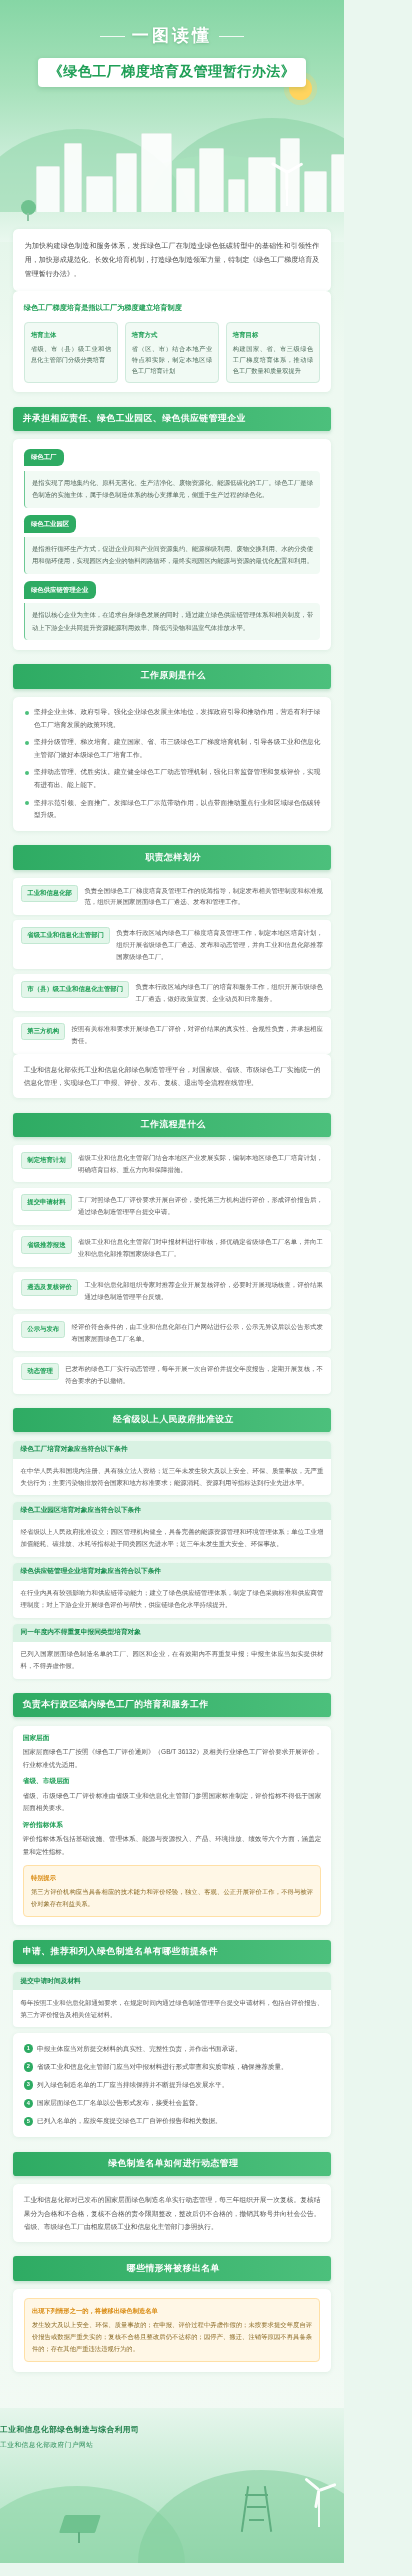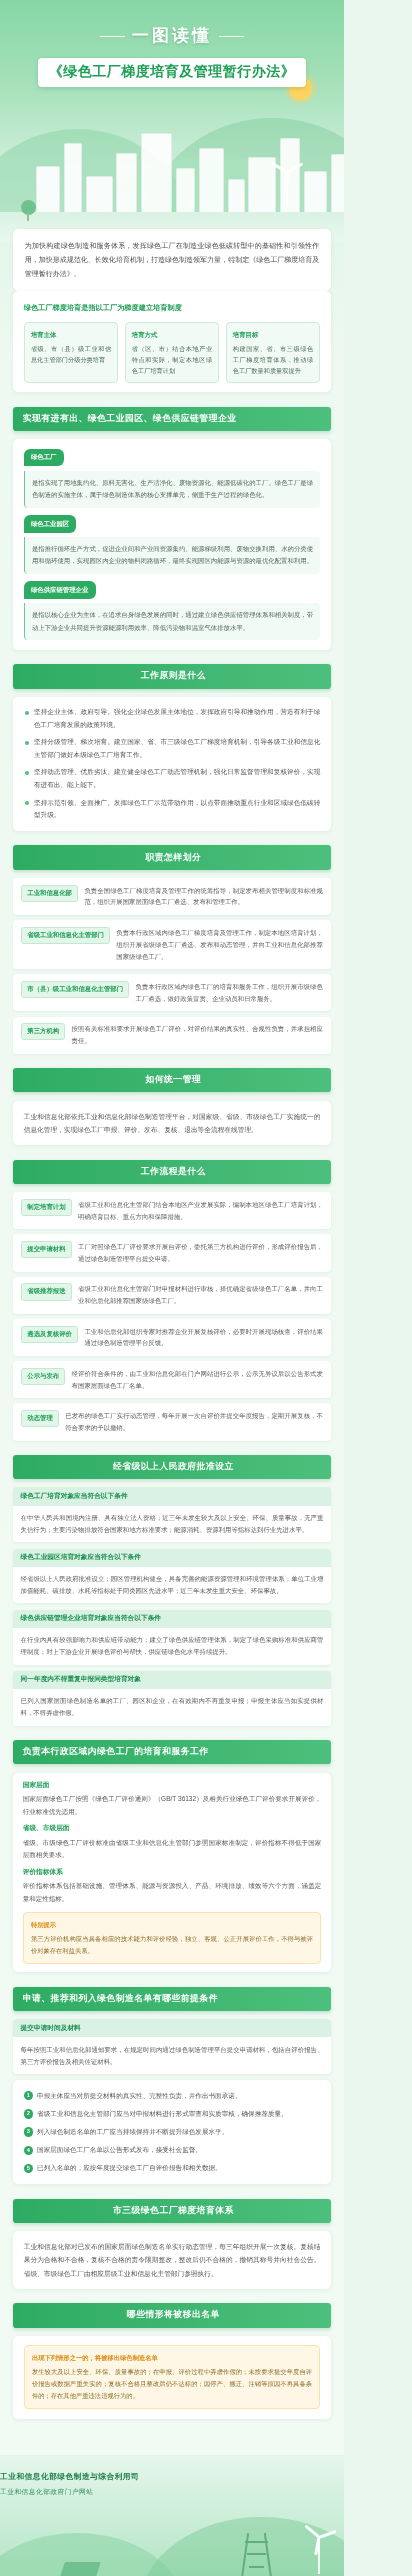--- a/index.html
+++ b/index.html
@@ -295,21 +295,21 @@
           <b>培育方式</b>
           <span>省（区、市）结合本地产业特点和实际，制定本地区绿色工厂培育计划</span>
         </div>
         <div class="mini">
           <b>培育目标</b>
           <span>构建国家、省、市三级绿色工厂梯度培育体系，推动绿色工厂数量和质量双提升</span>
         </div>
       </div>
     </div>
 
-    <div class="sec-head">实现有进有出、绿色工业园区、绿色供应链管理企业</div>
+    <div class="sec-head">并承担相应责任、绿色工业园区、绿色供应链管理企业</div>
     <div class="card">
       <div class="tagblock">
         <span class="tag">绿色工厂</span>
         <div class="tagbody">是指实现了用地集约化、原料无害化、生产洁净化、废物资源化、能源低碳化的工厂。绿色工厂是绿色制造的实施主体，属于绿色制造体系的核心支撑单元，侧重于生产过程的绿色化。</div>
       </div>
       <div class="tagblock">
         <span class="tag">绿色工业园区</span>
         <div class="tagbody">是指推行循环生产方式，促进企业间和产业间资源集约、能源梯级利用、废物交换利用、水的分类使用和循环使用，实现园区内企业的物料闭路循环，最终实现园区内能源与资源的最优化配置和利用。</div>
       </div>
       <div class="tagblock">
@@ -341,21 +341,20 @@
       <div class="step">
         <span class="badge">市（县）级工业和信息化主管部门</span>
         <span class="txt">负责本行政区域内绿色工厂的培育和服务工作，组织开展市级绿色工厂遴选，做好政策宣贯、企业动员和日常服务。</span>
       </div>
       <div class="step">
         <span class="badge">第三方机构</span>
         <span class="txt">按照有关标准和要求开展绿色工厂评价，对评价结果的真实性、合规性负责，并承担相应责任。</span>
       </div>
     </div>
 
-    <div class="sec-head center">如何统一管理</div>
     <div class="card">工业和信息化部依托工业和信息化部绿色制造管理平台，对国家级、省级、市级绿色工厂实施统一的信息化管理，实现绿色工厂申报、评价、发布、复核、退出等全流程在线管理。</div>
 
     <div class="sec-head center">工作流程是什么</div>
     <div class="steps">
       <div class="step">
         <span class="badge">制定培育计划</span>
         <span class="txt">省级工业和信息化主管部门结合本地区产业发展实际，编制本地区绿色工厂培育计划，明确培育目标、重点方向和保障措施。</span>
       </div>
       <div class="step">
         <span class="badge">提交申请材料</span>
@@ -421,21 +420,21 @@
     <div class="card" style="margin-top:6.2px;">
       <ol class="nlist">
         <li>申报主体应当对所提交材料的真实性、完整性负责，并作出书面承诺。</li>
         <li>省级工业和信息化主管部门应当对申报材料进行形式审查和实质审核，确保推荐质量。</li>
         <li>列入绿色制造名单的工厂应当持续保持并不断提升绿色发展水平。</li>
         <li>国家层面绿色工厂名单以公告形式发布，接受社会监督。</li>
         <li>已列入名单的，应按年度提交绿色工厂自评价报告和相关数据。</li>
       </ol>
     </div>
 
-    <div class="sec-head center">市三级绿色工厂梯度培育体系</div>
+    <div class="sec-head center">绿色制造名单如何进行动态管理</div>
     <div class="card">工业和信息化部对已发布的国家层面绿色制造名单实行动态管理，每三年组织开展一次复核。复核结果分为合格和不合格，复核不合格的责令限期整改，整改后仍不合格的，撤销其称号并向社会公告。省级、市级绿色工厂由相应层级工业和信息化主管部门参照执行。</div>
 
     <div class="sec-head center">哪些情形将被移出名单</div>
     <div class="card">
       <div class="note" style="margin-top:0;">
         <span class="nt">出现下列情形之一的，将被移出绿色制造名单</span>
         <span>发生较大及以上安全、环保、质量事故的；在申报、评价过程中弄虚作假的；未按要求提交年度自评价报告或数据严重失实的；复核不合格且整改后仍不达标的；因停产、搬迁、注销等原因不再具备条件的；存在其他严重违法违规行为的。</span>
       </div>
     </div>
 

